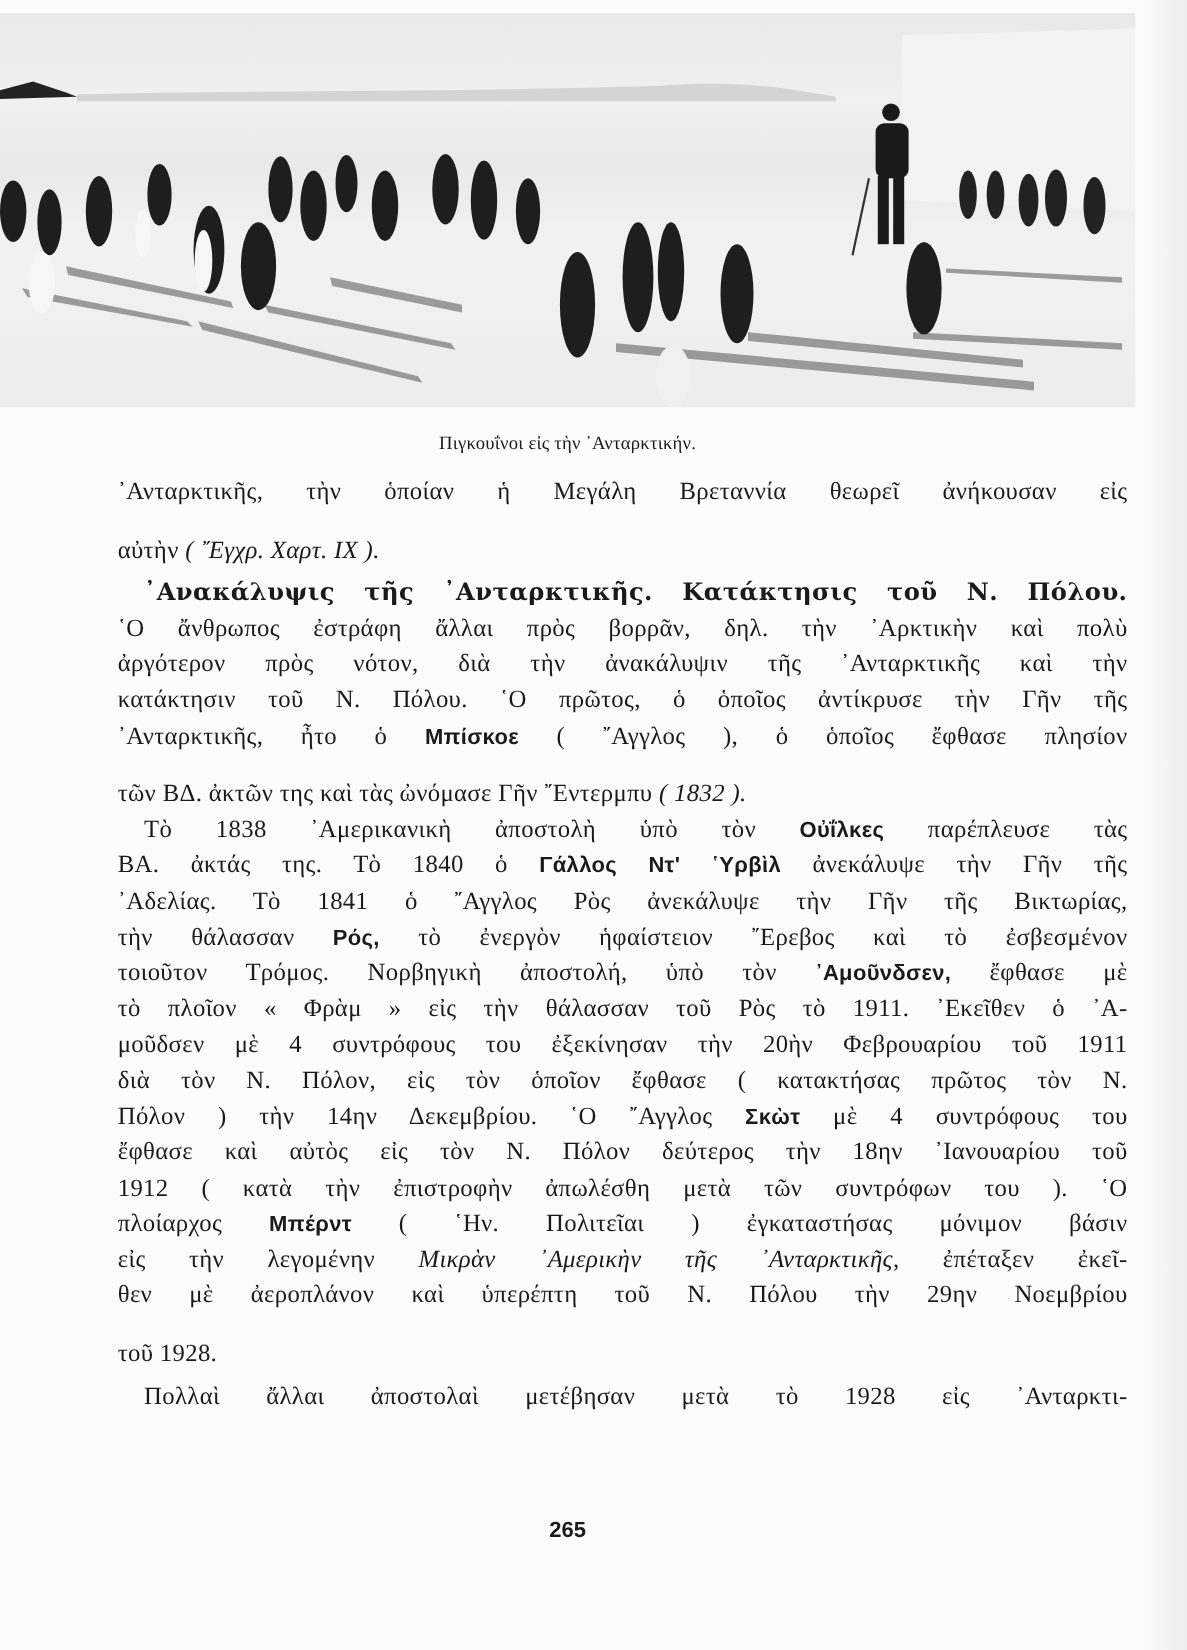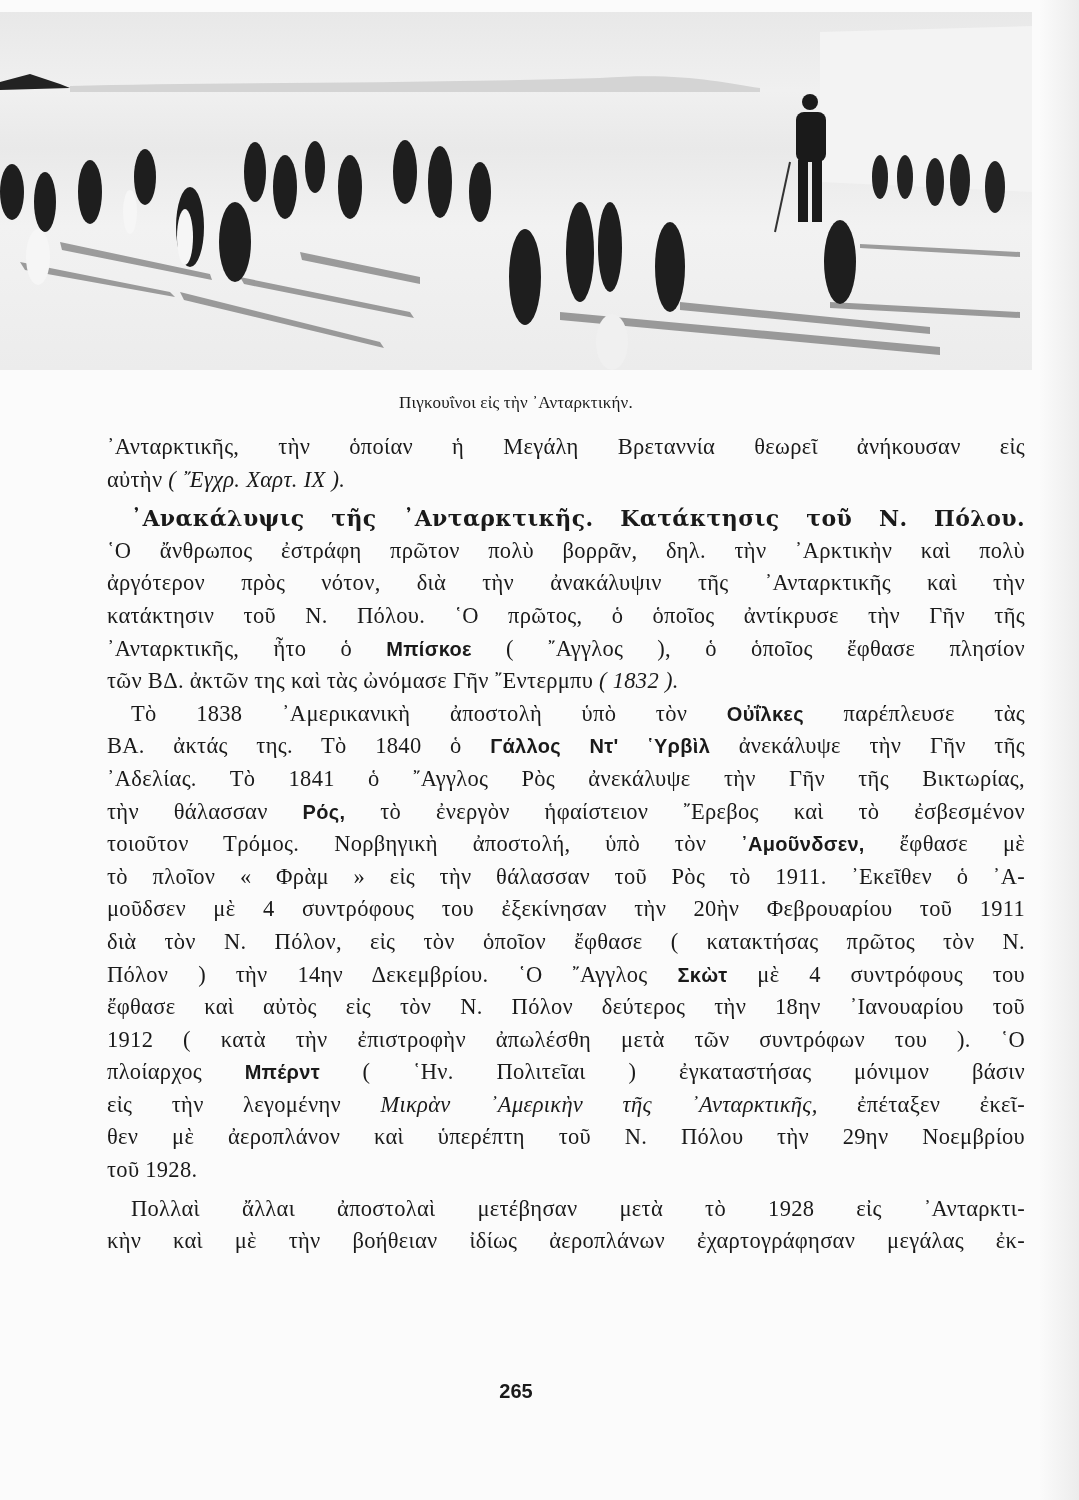--- a/index.html
+++ b/index.html
@@ -26,21 +26,21 @@
       text-align: center; font-size: 17px; letter-spacing: 0.2px;
       font-family: "Liberation Serif", serif;
     }
     .body-text {
       position: absolute; left: 107px; top: 431px; width: 918px;
       font-family: "Liberation Serif", serif;
       font-size: 22.5px; line-height: 32.6px;
       letter-spacing: 0.3px;
     }
     .line { white-space: nowrap; text-align: justify; text-align-last: justify; height: 32.6px; }
-    .line.last { text-align-last: left; }
+    .line.last { text-align-last: left; margin-top: 20px; }
     .line.indent { padding-left: 24px; }
     .heading { font-weight: bold; font-family: "DejaVu Serif", serif; font-size: 22px; letter-spacing: 0.4px; }
     .gap { height: 6px; }
     b { font-family: Liberation Sans, sans-serif; font-size: 20px; }
     i { font-style: italic; }
     .page-number {
       position: absolute; left: 0; width: 1032px; top: 1380px;
       text-align: center; font-family: "Liberation Sans", sans-serif;
       font-weight: bold; font-size: 20px;
     }
@@ -119,21 +119,21 @@
   </svg>
 </div>
 
 <div class="caption">Πιγκουΐνοι εἰς τὴν ᾿Ανταρκτικήν.</div>
 
 <div class="body-text">
   <div class="line">᾿Ανταρκτικῆς, τὴν ὁποίαν ἡ Μεγάλη Βρεταννία θεωρεῖ ἀνήκουσαν εἰς</div>
   <div class="line last"><span>αὐτὴν </span><i>( ῎Εγχρ. Χαρτ. IX ).</i></div>
   <div class="gap"></div>
   <div class="line indent heading">᾿Ανακάλυψις τῆς ᾿Ανταρκτικῆς. Κατάκτησις τοῦ Ν. Πόλου.</div>
-  <div class="line">῾Ο ἄνθρωπος ἐστράφη πρῶτον πολὺ βορρᾶν, δηλ. τὴν ᾿Αρκτικὴν καὶ πολὺ</div>
+  <div class="line">῾Ο ἄνθρωπος ἐστράφη ἄλλαι πρὸς βορρᾶν, δηλ. τὴν ᾿Αρκτικὴν καὶ πολὺ</div>
   <div class="line">ἀργότερον πρὸς νότον, διὰ τὴν ἀνακάλυψιν τῆς ᾿Ανταρκτικῆς καὶ τὴν</div>
   <div class="line">κατάκτησιν τοῦ Ν. Πόλου. ῾Ο πρῶτος, ὁ ὁποῖος ἀντίκρυσε τὴν Γῆν τῆς</div>
   <div class="line"><span>᾿Ανταρκτικῆς, ἦτο ὁ </span><b>Μπίσκοε</b><span> ( ῎Αγγλος ), ὁ ὁποῖος ἔφθασε πλησίον</span></div>
   <div class="line last"><span>τῶν ΒΔ. ἀκτῶν της καὶ τὰς ὠνόμασε Γῆν ῎Εντερμπυ </span><i>( 1832 ).</i></div>
   <div class="line indent"><span>Τὸ 1838 ᾿Αμερικανικὴ ἀποστολὴ ὑπὸ τὸν </span><b>Οὐΐλκες</b><span> παρέπλευσε τὰς</span></div>
   <div class="line"><span>ΒΑ. ἀκτάς της. Τὸ 1840 ὁ </span><b>Γάλλος Ντ' ῾Υρβὶλ</b><span> ἀνεκάλυψε τὴν Γῆν τῆς</span></div>
   <div class="line">᾿Αδελίας. Τὸ 1841 ὁ ῎Αγγλος Ρὸς ἀνεκάλυψε τὴν Γῆν τῆς Βικτωρίας,</div>
   <div class="line"><span>τὴν θάλασσαν </span><b>Ρός,</b><span> τὸ ἐνεργὸν ἡφαίστειον ῎Ερεβος καὶ τὸ ἐσβεσμένον</span></div>
   <div class="line"><span>τοιοῦτον Τρόμος. Νορβηγικὴ ἀποστολή, ὑπὸ τὸν </span><b>᾿Αμοῦνδσεν,</b><span> ἔφθασε μὲ</span></div>
   <div class="line">τὸ πλοῖον « Φρὰμ » εἰς τὴν θάλασσαν τοῦ Ρὸς τὸ 1911. ᾿Εκεῖθεν ὁ ᾿Α-</div>
@@ -141,16 +141,15 @@
   <div class="line">διὰ τὸν Ν. Πόλον, εἰς τὸν ὁποῖον ἔφθασε ( κατακτήσας πρῶτος τὸν Ν.</div>
   <div class="line"><span>Πόλον ) τὴν 14ην Δεκεμβρίου. ῾Ο ῎Αγγλος </span><b>Σκὼτ</b><span> μὲ 4 συντρόφους του</span></div>
   <div class="line">ἔφθασε καὶ αὐτὸς εἰς τὸν Ν. Πόλον δεύτερος τὴν 18ην ᾿Ιανουαρίου τοῦ</div>
   <div class="line">1912 ( κατὰ τὴν ἐπιστροφὴν ἀπωλέσθη μετὰ τῶν συντρόφων του ). ῾Ο</div>
   <div class="line"><span>πλοίαρχος </span><b>Μπέρντ</b><span> ( ῾Ην. Πολιτεῖαι ) ἐγκαταστήσας μόνιμον βάσιν</span></div>
   <div class="line"><span>εἰς τὴν λεγομένην </span><i>Μικρὰν ᾿Αμερικὴν τῆς ᾿Ανταρκτικῆς,</i><span> ἐπέταξεν ἐκεῖ-</span></div>
   <div class="line">θεν μὲ ἀεροπλάνον καὶ ὑπερέπτη τοῦ Ν. Πόλου τὴν 29ην Νοεμβρίου</div>
   <div class="line last">τοῦ 1928.</div>
   <div class="gap"></div>
   <div class="line indent">Πολλαὶ ἄλλαι ἀποστολαὶ μετέβησαν μετὰ τὸ 1928 εἰς ᾿Ανταρκτι-</div>
-  <div class="line">κὴν καὶ μὲ τὴν βοήθειαν ἰδίως ἀεροπλάνων ἐχαρτογράφησαν μεγάλας ἐκ-</div>
 </div>
 
 <div class="page-number">265</div>
 
 </body></html>

